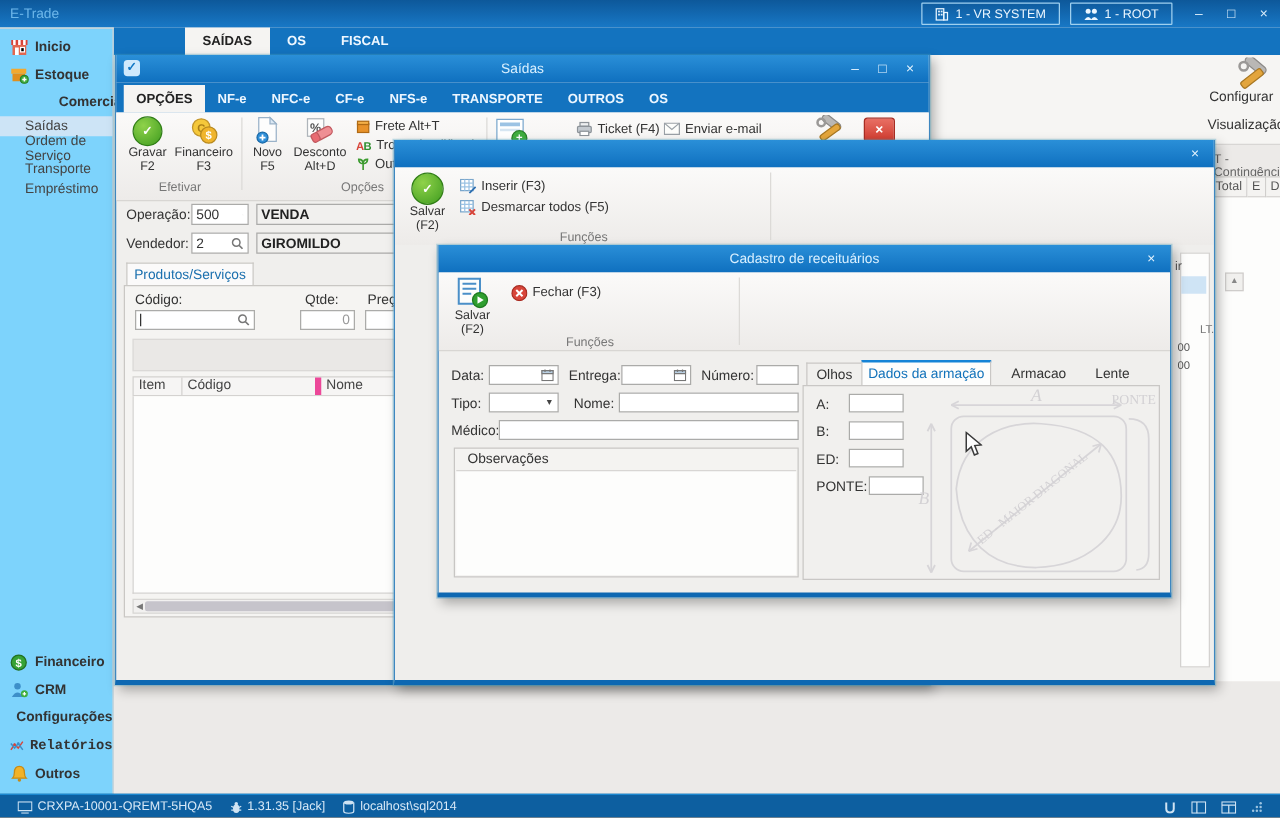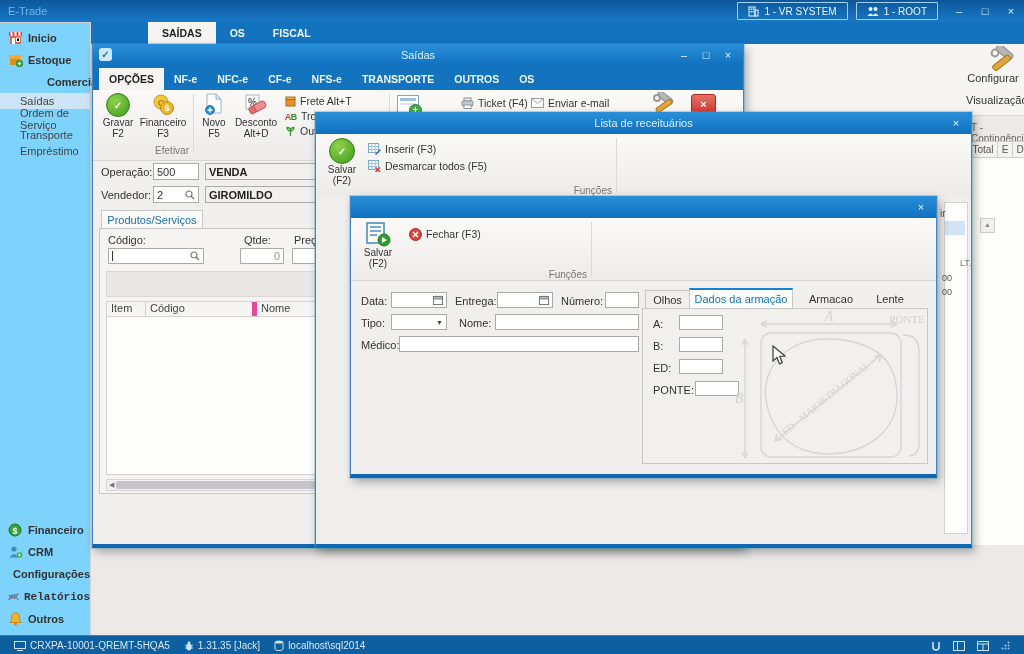--- a/index.html
+++ b/index.html
@@ -26,21 +26,21 @@
   .side-sub.sel{background:#cde4f6;}
   
   .win{position:absolute;background:#f0efed;border-left:1px solid #3e87c0;border-right:1px solid #3e87c0;
     border-bottom:4px solid #0e68b2;box-shadow:0 0 0 1px rgba(72,164,196,.35),3px 4px 9px rgba(0,0,0,.3);}
   .wtb{position:relative;height:22px;background:linear-gradient(180deg,#2a8fd8,#0f70bf);display:flex;align-items:center;}
   .wtb .title{position:absolute;left:0;right:0;text-align:center;color:#d9f0ff;font-size:11px;}
   .wtb .ctls{position:absolute;right:4px;top:0;height:22px;display:flex;align-items:center;}
   .wtb .ctls span{color:#e6f5ff;width:22px;text-align:center;font-size:11px;}
   .ribbon{position:absolute;left:0;right:0;background:linear-gradient(180deg,#fbfaf9,#edebe9);border-bottom:1px solid #d8d6d3;}
   .bigbtn{position:absolute;text-align:center;font-size:10px;color:#333;line-height:11px;}
-  .grouplbl{position:absolute;text-align:right;font-size:10px;color:#777;}
+  .grouplbl{position:absolute;text-align:center;font-size:10px;color:#777;}
   .vsep{position:absolute;width:1px;background:#ddcfc9;background:#dcdad7;}
   .smallbtn{position:absolute;display:flex;align-items:center;gap:4px;font-size:10.5px;color:#333;height:14px;}
   .lbl{position:absolute;color:#333;font-size:11px;}
   .inp{position:absolute;background:#fff;border:1px solid #ababa9;box-sizing:border-box;font-size:11px;display:flex;align-items:center;padding:0 3px;}
   .ro{background:#f1f0ee;font-weight:bold;color:#222;}
   .wtabs{position:absolute;left:0;right:0;top:22px;height:24px;background:#1373bf;display:flex;align-items:flex-end;padding-left:6px;box-sizing:border-box;}
   .wtab{color:#ecf6ff;font-size:10.5px;font-weight:bold;padding:5px 10px;}
   .wtab.active{background:#f5f4f2;color:#222;}
   
   .chk-circle{border-radius:50%;background:radial-gradient(circle at 35% 30%,#8fd24a,#3f9c1f);color:#fff;display:flex;align-items:center;justify-content:center;font-weight:bold;border:1px solid #2f7d15;box-sizing:border-box;}
@@ -368,21 +368,20 @@
 
       <div class="scroll-h" style="left:6px;top:250px;width:560px;height:12px;">
         <span style="font-size:7px;color:#777;margin:0 2px;">◀</span>
         <div class="thumb" style="width:392px;"></div>
       </div>
     </div>
   </div>
 
   <div class="win" style="left:315px;top:112px;width:655px;height:432px;">
     <div class="wtb">
-      <span class="title">Lista de receituários</span>
       <div class="ctls">
           <span>×</span>
         </div>
     </div>
     <div class="ribbon" style="top:22px;height:62px;">
       <div class="bigbtn" style="left:6px;top:4px;width:40px;">
         <span class="chk-circle" style="width:26px;height:26px;margin:0 auto;display:flex;">✓</span>
         <div>Salvar</div>
         <div>(F2)</div>
       </div>
@@ -412,20 +411,21 @@
       </div>
       <span class="abs" style="left:624px;top:12px;color:#555;font-size:10px;">ir</span>
       <span class="abs" style="left:644px;top:62px;color:#777;font-size:9px;">LT.</span>
       <span class="abs" style="left:626px;top:77px;color:#555;font-size:9px;">00</span>
       <span class="abs" style="left:626px;top:91px;color:#555;font-size:9px;">00</span>
     </div>
   </div>
 
   <div class="win" style="left:350px;top:196px;width:585px;height:278px;">
     <div class="wtb">
+      <span class="title">Cadastro de receituários</span>
       <div class="ctls">
           <span>×</span>
         </div>
     </div>
     <div class="ribbon" style="top:22px;height:62px;">
       <div class="bigbtn" style="left:6px;top:3px;width:42px;">
         <svg width="26" height="26" viewBox="0 0 26 26" style="display:block;margin:0 auto;">
             <rect x="2" y="2" width="17" height="20" fill="#fdfdfc" stroke="#4a8fc8" stroke-width="1.6"></rect>
             <path d="M5,6 h11 M5,10 h11 M5,14 h7" stroke="#4a8fc8" stroke-width="1.6"></path>
             <circle cx="19" cy="19" r="6" fill="#2f9e2f" stroke="#1f7a1f"></circle>
@@ -469,20 +469,24 @@
     <span class="lbl" style="left:10px;top:121px;">Tipo:</span>
     <div class="inp" style="left:40px;top:118px;width:56px;height:16px;">
       <span style="margin-left:auto;font-size:7px;color:#444;">▼</span>
     </div>
     <span class="lbl" style="left:108px;top:121px;">Nome:</span>
     <div class="inp" style="left:144px;top:118px;width:144px;height:16px;"></div>
 
     <span class="lbl" style="left:10px;top:143px;">Médico:</span>
     <div class="inp" style="left:48px;top:140px;width:240px;height:16px;"></div>
 
+    <div class="abs" style="left:12px;top:162px;width:276px;height:104px;border:1px solid #c8c6c4;box-sizing:border-box;background:#f4f3f1;">
+      <span class="lbl" style="left:10px;top:2px;">Observações</span>
+      <div class="abs" style="left:1px;top:17px;right:1px;bottom:1px;background:#fdfdfc;border-top:1px solid #d8d6d4;"></div>
+    </div>
 
     <div class="ftab" style="left:294px;top:94px;width:44px;border-right:none;">Olhos</div>
     <div class="ftab active" style="left:338px;top:92px;width:104px;height:20px;">Dados da armação</div>
     <div class="ftab" style="left:450px;top:94px;width:60px;border:none;">Armacao</div>
     <div class="ftab" style="left:516px;top:94px;width:46px;border:none;">Lente</div>
     <div class="abs" style="left:291px;top:112px;width:286px;height:156px;border:1px solid #c9c7c5;box-sizing:border-box;background:#f1f0ee;">
       <span class="lbl" style="left:10px;top:9px;">A:</span>
       <div class="inp" style="left:36px;top:6px;width:44px;height:15px;"></div>
       <span class="lbl" style="left:10px;top:31px;">B:</span>
       <div class="inp" style="left:36px;top:28px;width:44px;height:15px;"></div>

